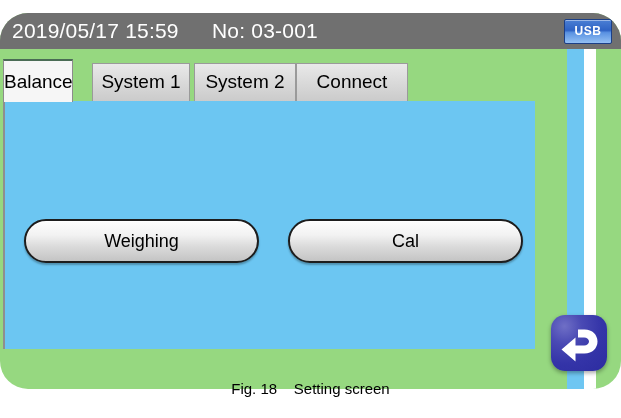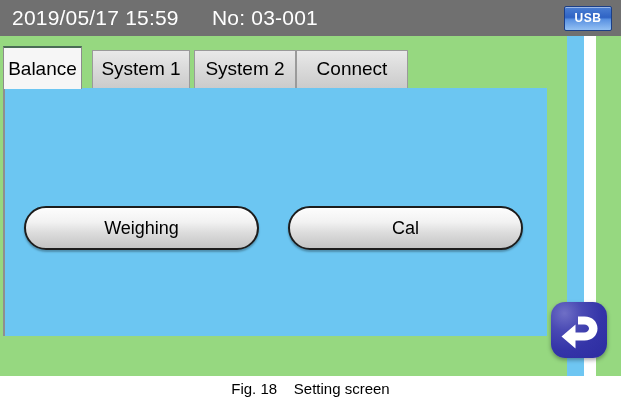--- a/index.html
+++ b/index.html
@@ -11,25 +11,26 @@
     width: 621px;
     height: 418px;
     overflow: hidden;
     font-family: "Liberation Sans", sans-serif;
   }
 
   
   .device {
     position: absolute;
     left: 0;
-    top: 0;
+    top: 13px;
     width: 621px;
     height: 376px;
     background: #96d880;           
     overflow: hidden;
+    border-radius: 28px;
   }
 
   
   .titlebar {
     position: absolute;
     left: 0;
     top: 0;
     width: 621px;
     height: 36px;
     background: #707070;
@@ -120,21 +121,20 @@
 
   
   .content {
     position: absolute;
     left: 3px;
     top: 88px;
     width: 530px;
     height: 248px;
     background: #6cc6f2;
     border-left: 2px solid #8f8f8f;
-    padding-left: 12px;
   }
 
   
   .pill {
     position: absolute;
     box-sizing: border-box;
     height: 44px;
     border-radius: 22px;
     border: 2px solid #1d1d1d;
     background: linear-gradient(180deg, #fdfdfd 0%, #f2f2f2 35%, #dcdcdc 62%, #c4c4c4 100%);
@@ -182,21 +182,21 @@
   <div class="titlebar">
     <span class="tb-text tb-datetime">2019/05/17 15:59</span>
     <span class="tb-text tb-no">No: 03-001</span>
     <div class="usb-badge">USB</div>
   </div>
 
   <div class="rail-blue"></div>
   <div class="rail-white"></div>
 
   <div class="tabstrip">
-    <div class="tab active" style="left:0px;   width:79px;">Balance</div>
+    <div class="tab active" style="left:0px;   width:70px;">Balance</div>
     <div class="tab inactive" style="left:89px;  width:98px;">System 1</div>
     <div class="tab inactive" style="left:191px; width:102px;">System 2</div>
     <div class="tab inactive" style="left:293px; width:112px;">Connect</div>
   </div>
 
   <div class="content">
     <div class="pill pill-weighing">Weighing</div>
     <div class="pill pill-cal">Cal</div>
   </div>
 

